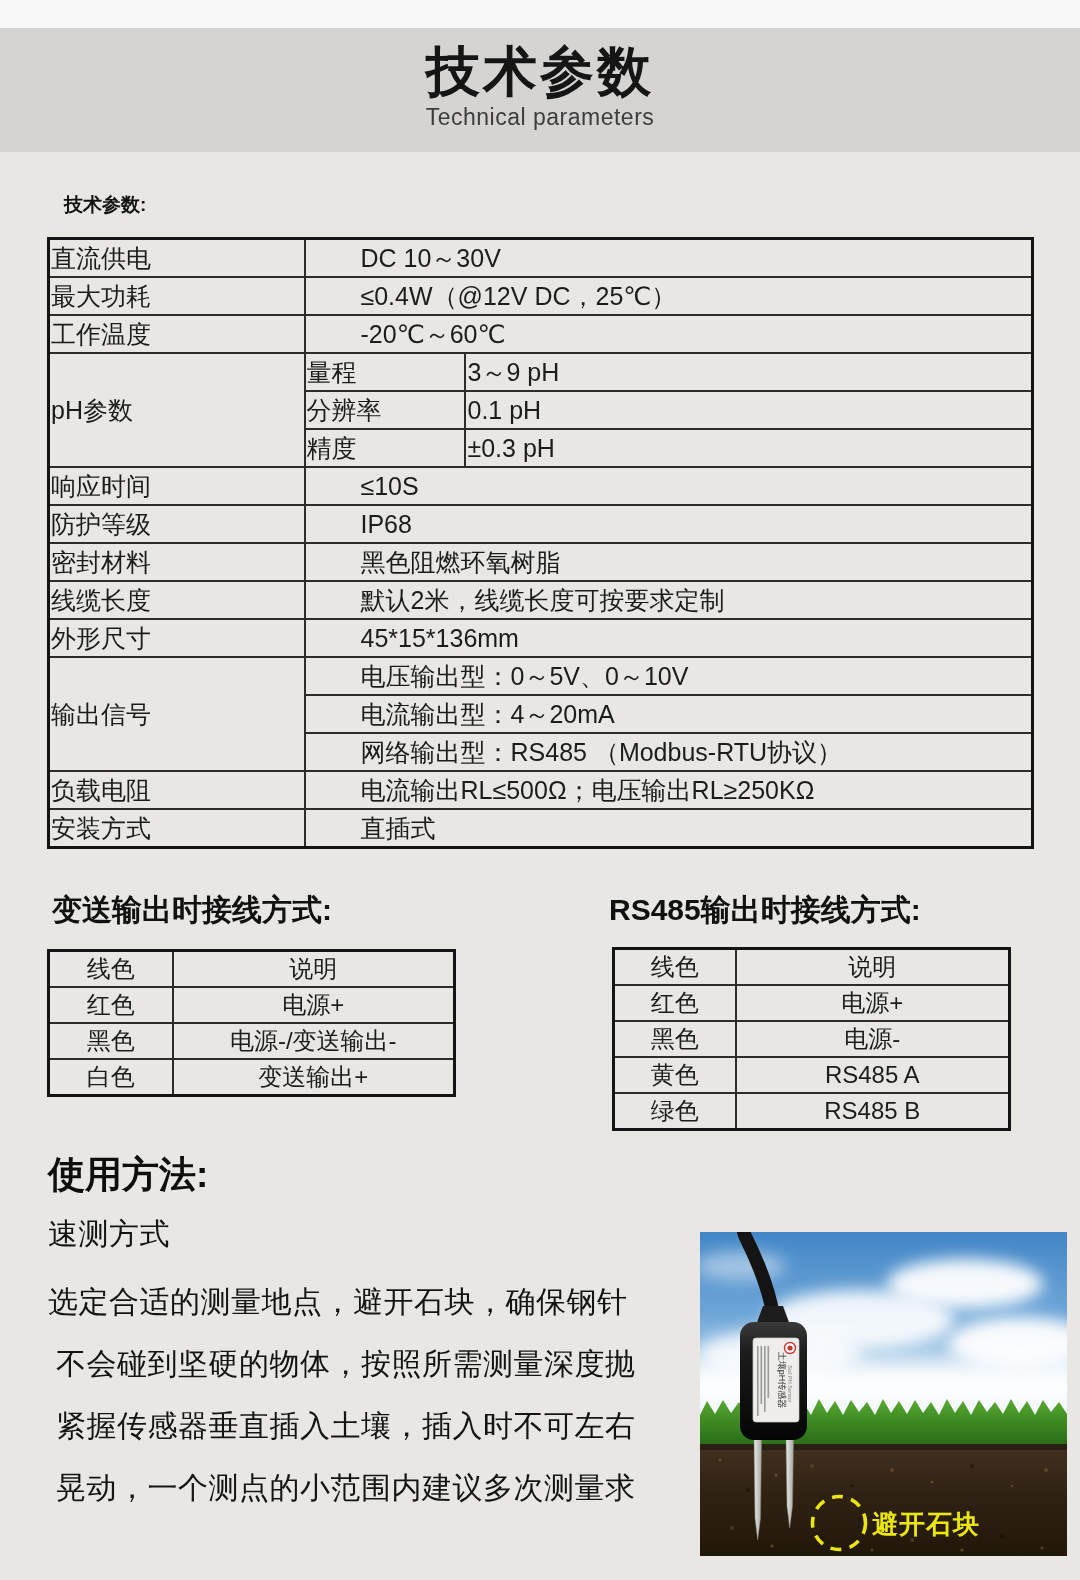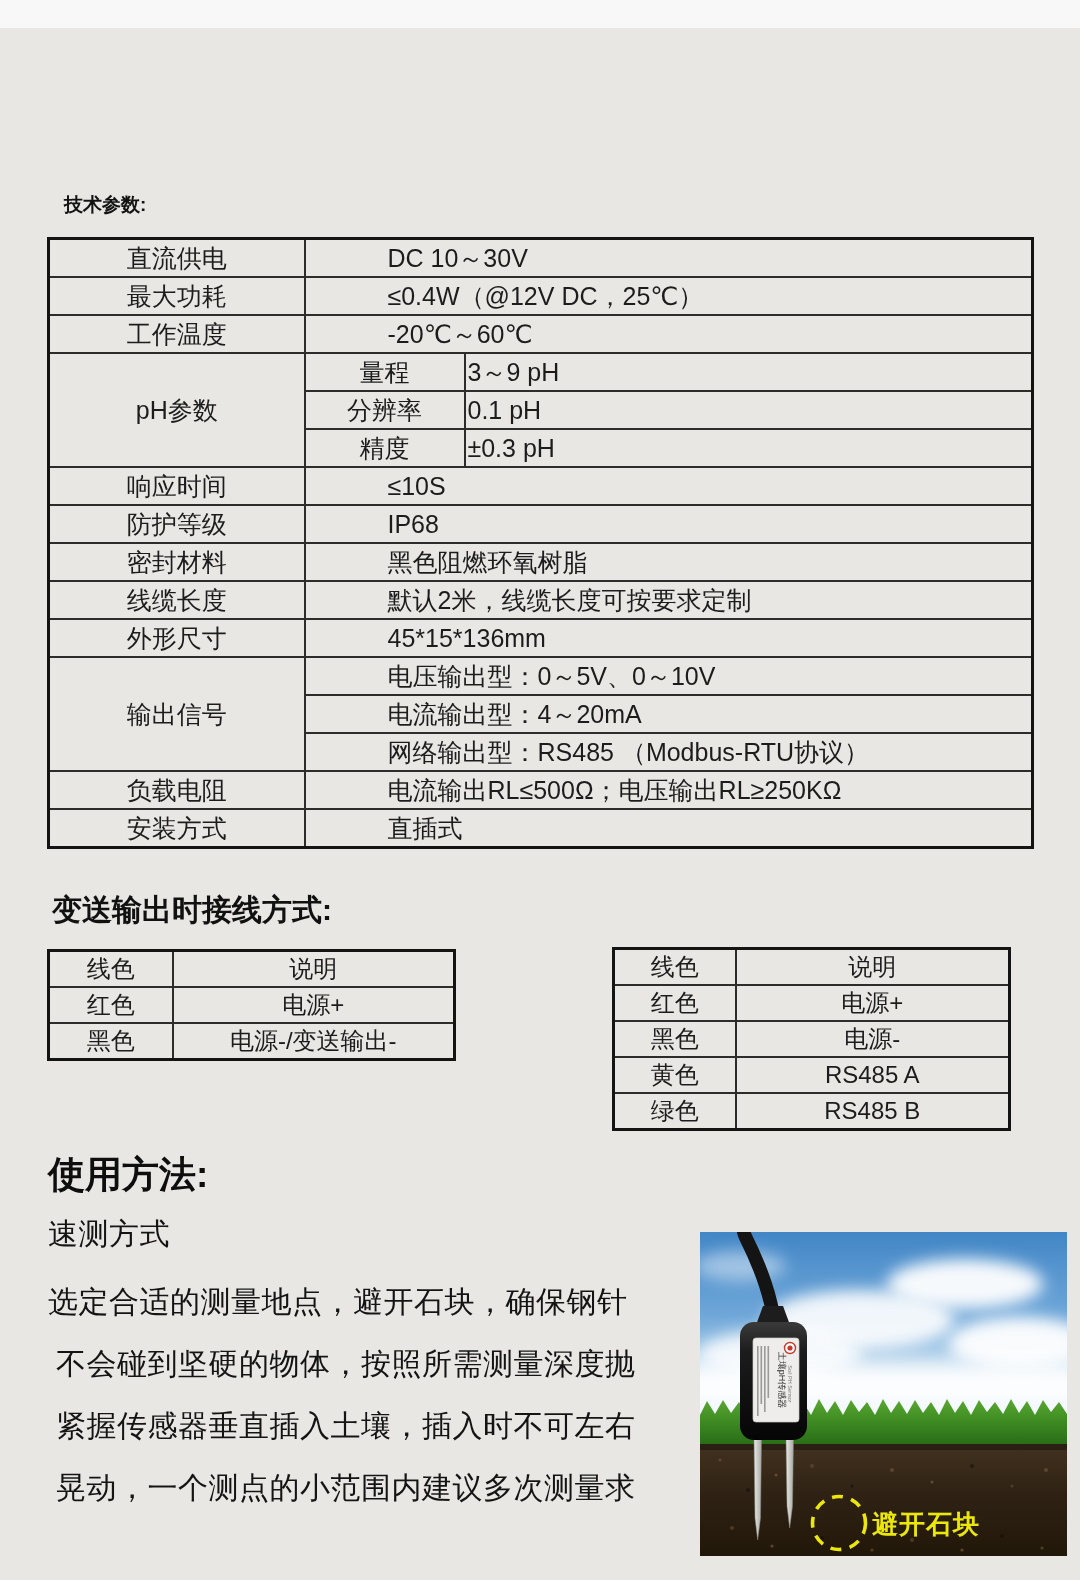--- a/index.html
+++ b/index.html
@@ -33,22 +33,22 @@
   }
   
   .spec-wrap{position:absolute;left:47px;top:237px;width:984px;}
   table{border-collapse:collapse;table-layout:fixed;width:100%;}
   .spec-wrap table{border:3px solid #141414;}
   .spec-wrap td{
     border:2px solid #2e2c2a;height:34px;
     font-size:25px;color:#1c1c1c;
     overflow:hidden;white-space:nowrap;
   }
-  td.lbl,td.sub{text-align:center;}
-  td.val{text-align:left;padding-left:82px;}
+  td.lbl,td.sub{text-align:left;}
+  td.val{text-align:left;padding-left:55px;}
   td.val.ph{padding-left:2px;}
   
   .wiring-title{
     position:absolute;top:890px;
     font-size:30px;font-weight:bold;color:#111;text-align:center;
   }
   .wiring-title.left{left:52px;}
   .wiring-title.right{left:609px;}
   .wire-wrap{position:absolute;}
   .wire-wrap.left{left:47px;top:949px;width:406px;}
@@ -79,20 +79,24 @@
   }
   .photo svg{display:block;font-family:"Liberation Sans","DejaVu Sans",sans-serif;}
 </style>
 </head>
 <body>
 
 <div class="page">
 
   <div class="top-strip"></div>
 
+  <div class="title-band">
+    <h1>技术参数</h1>
+    <div class="subtitle">Technical parameters</div>
+  </div>
 
   <div class="section-label">技术参数:</div>
 
   <div class="spec-wrap">
     <table>
       <colgroup>
           <col style="width:256px">
           <col style="width:160px">
           <col style="width:568px">
         </colgroup>
@@ -158,39 +162,44 @@
       </tr>
       <tr>
         <td class="lbl">安装方式</td>
         <td class="val" colspan="2">直插式</td>
       </tr>
     </tbody>
       </table>
   </div>
 
   <div class="wiring-title left">变送输出时接线方式:</div>
+  <div class="wiring-title right">RS485输出时接线方式:</div>
 
   <div class="wire-wrap left">
     <table>
       <colgroup>
           <col style="width:124px">
           <col style="width:282px">
         </colgroup>
       <tbody>
           <tr>
         <td>线色</td>
         <td>说明</td>
       </tr>
       <tr>
         <td>红色</td>
         <td>电源+</td>
       </tr>
       <tr>
         <td>黑色</td>
         <td>电源-/变送输出-</td>
+      </tr>
+      <tr>
+        <td>白色</td>
+        <td>变送输出+</td>
       </tr>
     </tbody>
       </table>
   </div>
 
   <div class="wire-wrap right">
     <table>
       <colgroup>
           <col style="width:122px">
           <col style="width:274px">

